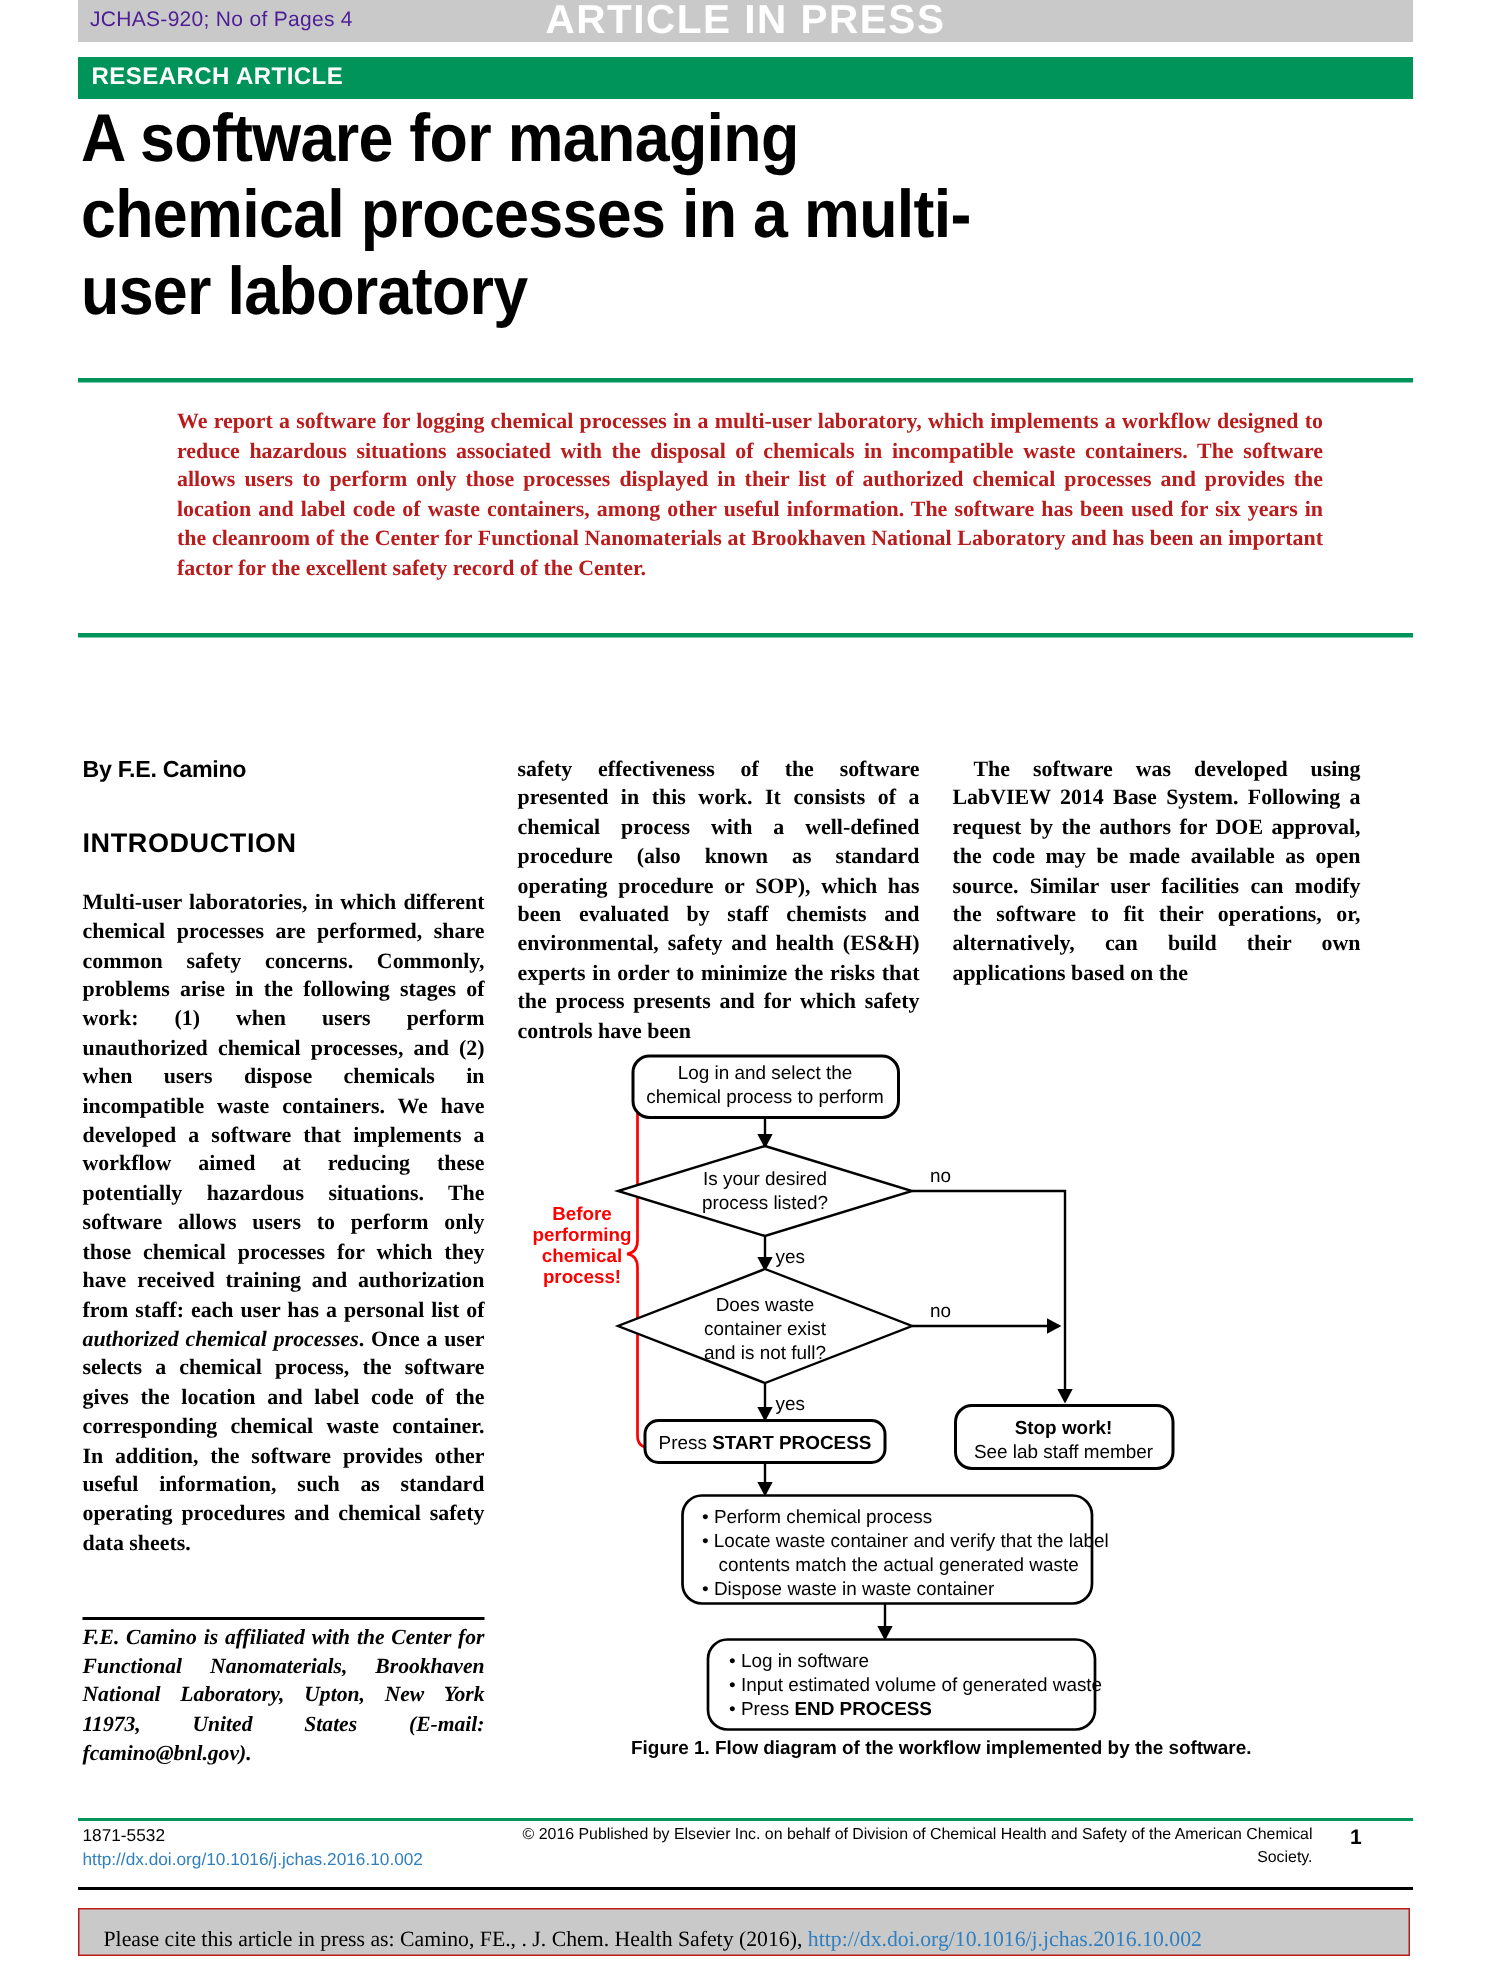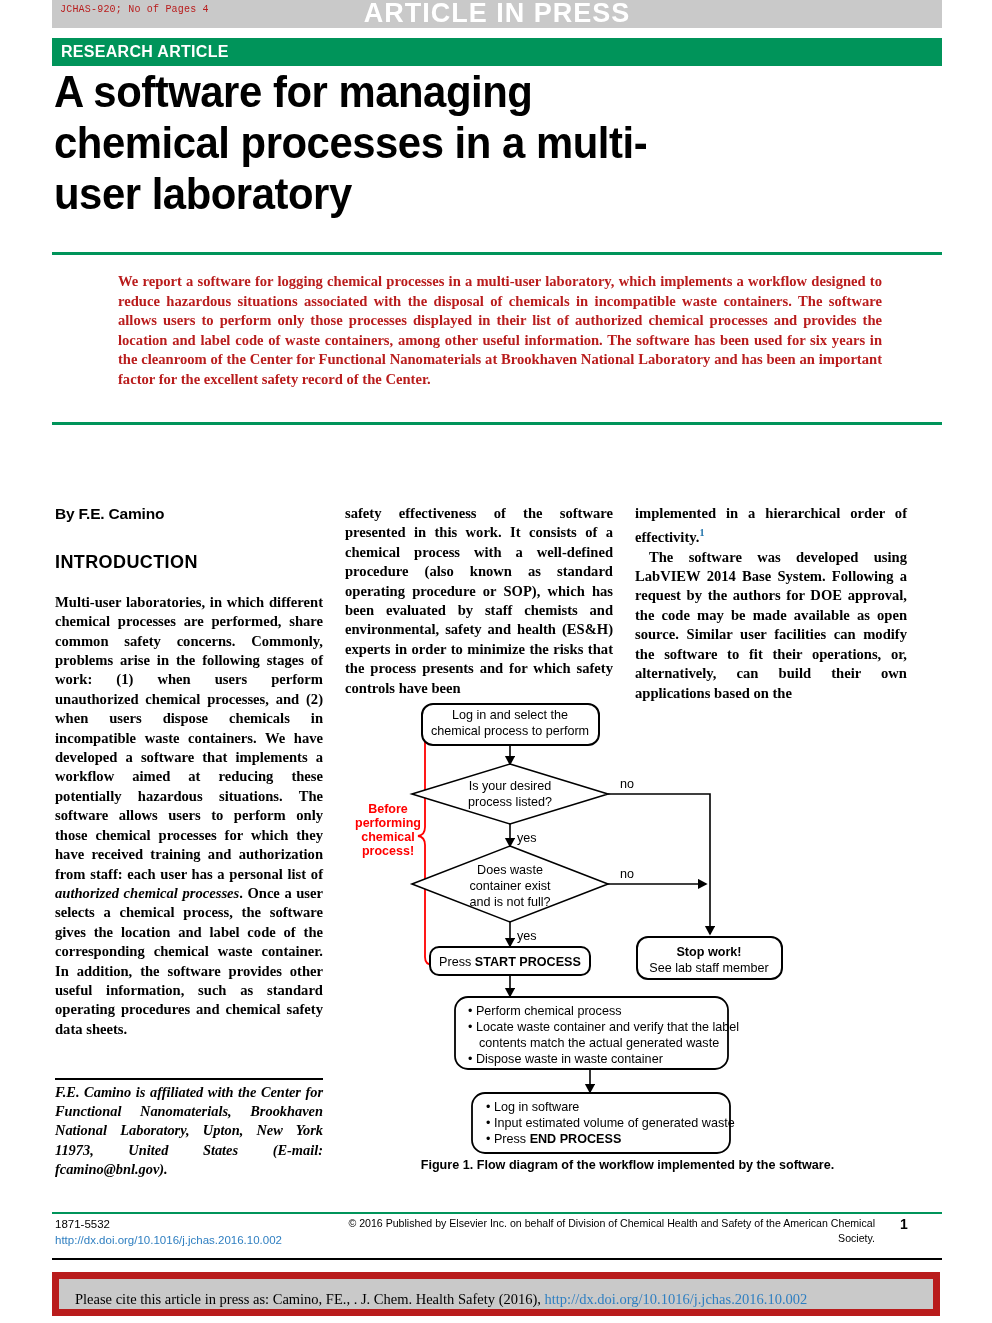--- a/index.html
+++ b/index.html
@@ -12,22 +12,22 @@
   }
   .page{position:relative;width:992px;height:1323px;}
 
   
   .runhead{
     position:absolute;left:52px;top:0;width:890px;height:28px;
     background:#c9c9c9;
   }
   .runhead-id{
     position:absolute;left:8px;top:4px;
-    font-family:Liberation Mono, monospace;
-    font-size:10px;color:#b91c1c;letter-spacing:.2px;
+    font-family:Liberation Sans, sans-serif;
+    font-size:14px;color:#4c1d95;letter-spacing:.2px;
   }
   .runhead-title{
     position:absolute;left:0;top:-2px;width:890px;
     text-align:center;
     font-family:"Liberation Sans", sans-serif;
     font-weight:bold;
     font-size:27px;
     color:#ffffff;
     letter-spacing:1px;
     transform:scaleX(1.0);
@@ -133,22 +133,22 @@
     font-family:"Liberation Sans", sans-serif;font-size:10.6px;line-height:15px;
     color:#000;text-align:right;
   }
   .foot-pageno{
     position:absolute;left:900px;top:1216px;width:40px;
     font-family:"Liberation Sans", sans-serif;font-weight:bold;font-size:14px;color:#000;
   }
 
   
   .citebox{
-    position:absolute;left:52px;top:1272px;width:888px;height:44px;
-    background:#c9c9c9;border:7px solid #b91c1c;box-sizing:border-box;
+    position:absolute;left:52px;top:1272px;width:888px;height:32px;
+    background:#c9c9c9;border:1px solid #b91c1c;box-sizing:border-box;
   }
   .citebox .txt{
     position:absolute;left:16px;top:12px;
     font-family:"Liberation Serif", serif;font-size:14.5px;color:#000;
   }
   .citebox .txt a{color:#2f7fc1;text-decoration:none;}
 </style>
 </head>
 <body>
 
@@ -176,21 +176,20 @@
   </div>
 
   <div class="fnote-rule"></div>
   <div class="fnote"><b>F.E. Camino</b><span> is affiliated with the Center for Functional Nanomaterials, Brookhaven National Laboratory, Upton, New York 11973, United States (E-mail: fcamino@bnl.gov).</span></div>
 
   <div class="col col2">
     <p>safety effectiveness of the software presented in this work. It consists of a chemical process with a well-defined procedure (also known as standard operating procedure or SOP), which has been evaluated by staff chemists and environmental, safety and health (ES&amp;H) experts in order to minimize the risks that the process presents and for which safety controls have been</p>
   </div>
 
   <div class="col col3">
-    <p><span>implemented in a hierarchical order of effectivity.</span><sup class="ref">1</sup></p>
     <p class="ind">The software was developed using LabVIEW 2014 Base System. Following a request by the authors for DOE approval, the code may be made available as open source. Similar user facilities can modify the software to fit their operations, or, alternatively, can build their own applications based on the</p>
   </div>
 
   <div class="figure fig">
     <svg width="560" height="470" viewBox="0 0 560 470" xmlns="http://www.w3.org/2000/svg" font-family="Liberation Sans, sans-serif">
 
       <defs>
         <marker id="arw" markerWidth="9" markerHeight="9" refX="5" refY="3.2" orient="auto">
           <path d="M0,0 L6,3.2 L0,6.4 z" fill="#000"></path>
         </marker>

